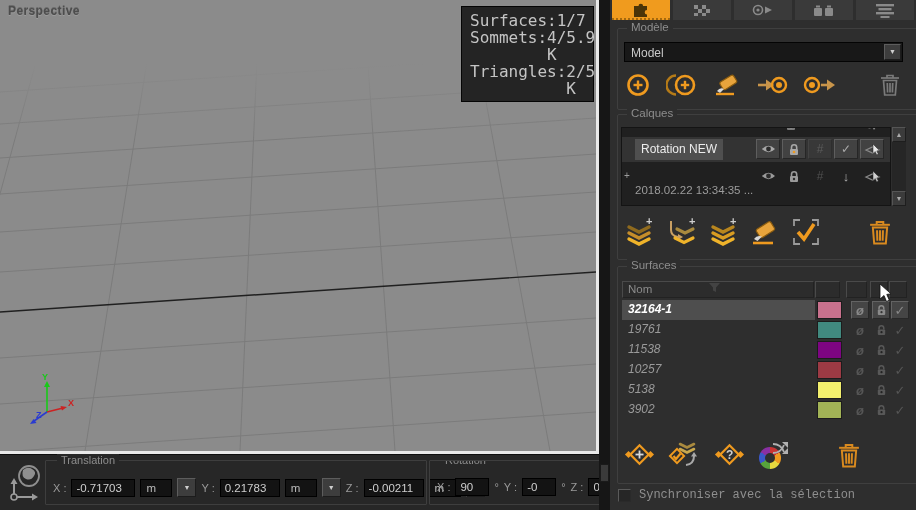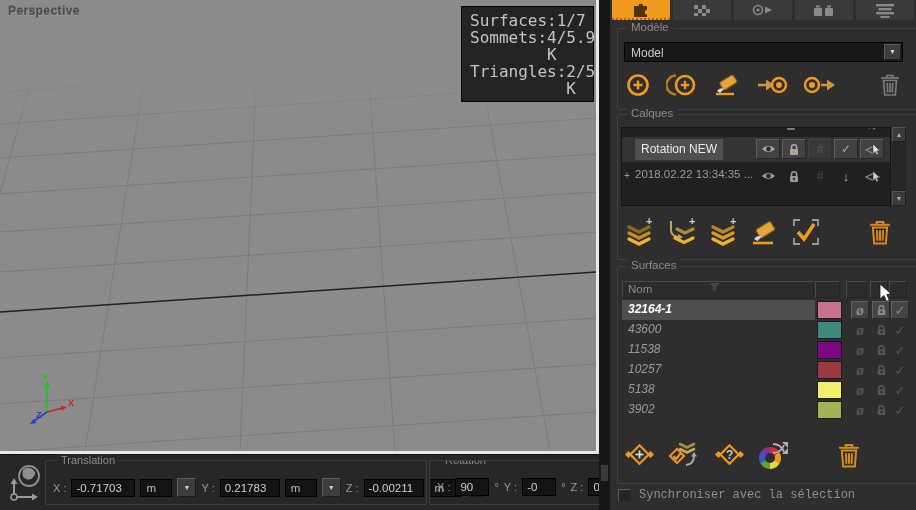--- a/index.html
+++ b/index.html
@@ -66,21 +66,21 @@
   .hdr-name{font-size:11.5px;color:#8a8a8a;padding:1px 8px 0 5px;}
   #calques-list{position:absolute;left:3px;top:12px;width:270px;height:79px;background:#202020;
             border:1px solid #141414;overflow:hidden;}
   .lc-row{position:absolute;left:0;width:100%;height:25px;}
   .lc-icon{position:absolute;top:2px;width:24px;height:20px;display:flex;align-items:center;
             justify-content:center;font-size:12px;color:#9a9a9a;}
   .lc-row.sel{background:#333;}
   .lc-row.sel .lc-icon{background:#424242;border:1px solid;border-color:#5e5e5e #262626 #262626 #5e5e5e;}
   .lc-name-sel{position:absolute;left:13px;top:2px;height:21px;line-height:20px;background:#4f4f4f;
             padding:0 6px;font-size:12px;color:#ececec;white-space:nowrap;}
-  .lc-name{position:absolute;left:13px;top:4px;font-size:11.5px;color:#9c9c9c;white-space:nowrap;}
+  .lc-name{position:absolute;left:13px;top:20px;font-size:11.5px;color:#9c9c9c;white-space:nowrap;}
   .tree-plus{position:absolute;left:2px;top:6px;font-size:10px;color:#9c9c9c;}
   .dim{opacity:.38;}
   #calques-scroll{position:absolute;left:274px;top:12px;width:14px;height:79px;background:#262626;}
   .scroll-btn{position:absolute;left:0;width:14px;height:15px;background:#3b3b3b;border:1px solid;
             border-color:#555 #1e1e1e #1e1e1e #555;color:#aaa;font-size:7px;text-align:center;line-height:13px;}
 
   
   #surfaces-group{top:266px;height:218px;}
   .srow{position:absolute;left:2px;width:287px;height:20px;}
   .sname{position:absolute;left:2px;top:0;width:193px;height:20px;line-height:19px;padding-left:6px;
@@ -509,21 +509,21 @@
         <div class="sicon" style="left:252px;">
           <svg width="11" height="12">
               <path d="M3 5.5 V4.2 a2.4 2.4 0 0 1 4.8 0 V5.5" fill="none" stroke="#8a8a8a" stroke-width="1.5"></path>
               <rect x="1.8" y="5.5" width="7.4" height="5.5" rx="1" fill="#8a8a8a"></rect>
               <circle cx="5.5" cy="8.2" r="1.1" fill="#333"></circle>
             </svg>
         </div>
         <div class="sicon" style="left:271px;font-size:13px;">✓</div>
       </div>
       <div class="srow" style="top:53px;">
-        <div class="sname">43600</div>
+        <div class="sname">19761</div>
         <div class="swatch" style="background-color: rgb(65, 137, 127);"></div>
         <div class="sicon hide-glyph" style="left:231px;">ø</div>
         <div class="sicon" style="left:252px;">
           <svg width="11" height="12">
               <path d="M3 5.5 V4.2 a2.4 2.4 0 0 1 4.8 0 V5.5" fill="none" stroke="#585858" stroke-width="1.5"></path>
               <rect x="1.8" y="5.5" width="7.4" height="5.5" rx="1" fill="#585858"></rect>
               <circle cx="5.5" cy="8.2" r="1.1" fill="#222"></circle>
             </svg>
         </div>
         <div class="sicon" style="left:271px;font-size:13px;">✓</div>

